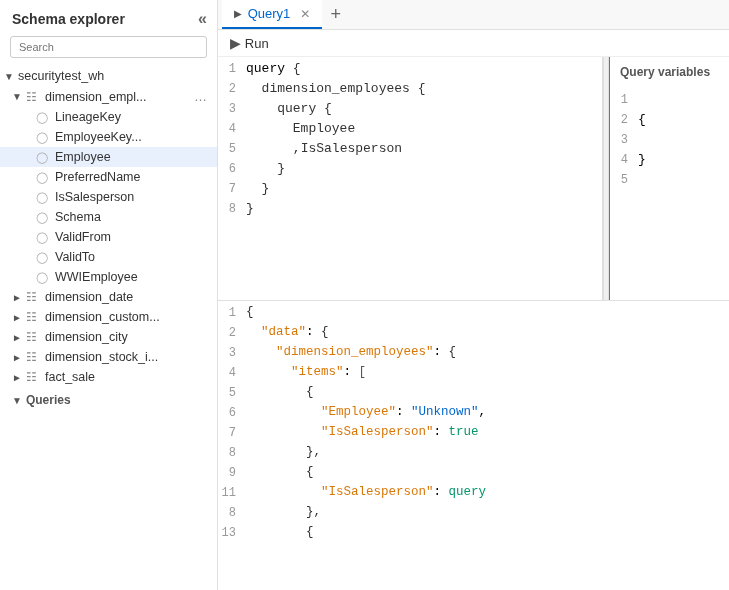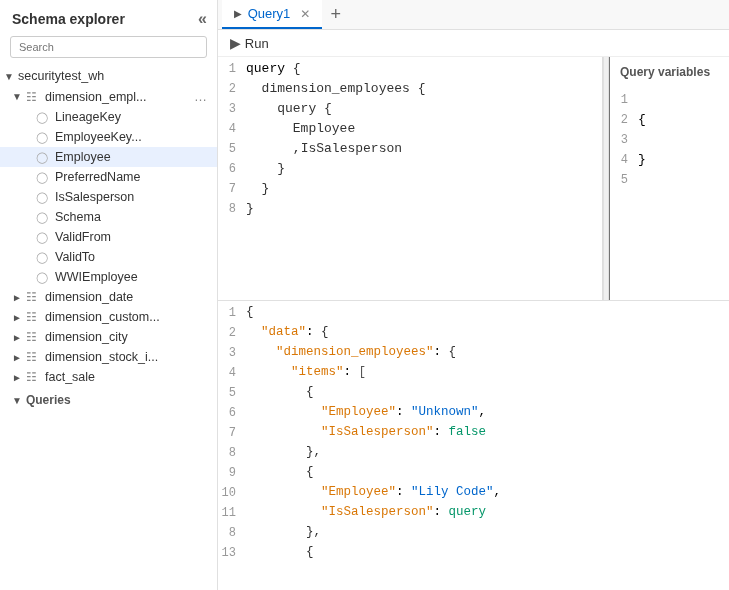--- a/index.html
+++ b/index.html
@@ -436,35 +436,31 @@
       <div class="code-line">
         <span class="line-num">5</span>
         <span class="line-content">        <span class="kw-brace">{</span></span>
       </div>
       <div class="code-line">
         <span class="line-num">6</span>
         <span class="line-content">          <span class="str-orange">"Employee"</span>: <span class="val-blue">"Unknown"</span>,</span>
       </div>
       <div class="code-line">
         <span class="line-num">7</span>
-        <span class="line-content">          <span class="str-orange">"IsSalesperson"</span>: <span class="val-bool">false</span></span>
+        <span class="line-content">          <span class="str-orange">"IsSalesperson"</span>: <span class="val-bool">true</span></span>
       </div>
       <div class="code-line">
         <span class="line-num">8</span>
         <span class="line-content">        <span class="kw-brace">},</span></span>
       </div>
       <div class="code-line">
         <span class="line-num">9</span>
         <span class="line-content">        <span class="kw-brace">{</span></span>
       </div>
       <div class="code-line">
-        <span class="line-num">10</span>
-        <span class="line-content">          <span class="str-orange">"Employee"</span>: <span class="val-blue">"Lily Code"</span>,</span>
-      </div>
-      <div class="code-line">
         <span class="line-num">11</span>
         <span class="line-content">          <span class="str-orange">"IsSalesperson"</span>: <span class="val-bool">query</span></span>
       </div>
       <div class="code-line">
         <span class="line-num">8</span>
         <span class="line-content">        <span class="kw-brace">},</span></span>
       </div>
       <div class="code-line">
         <span class="line-num">13</span>
         <span class="line-content">        <span class="kw-brace">{</span></span>

